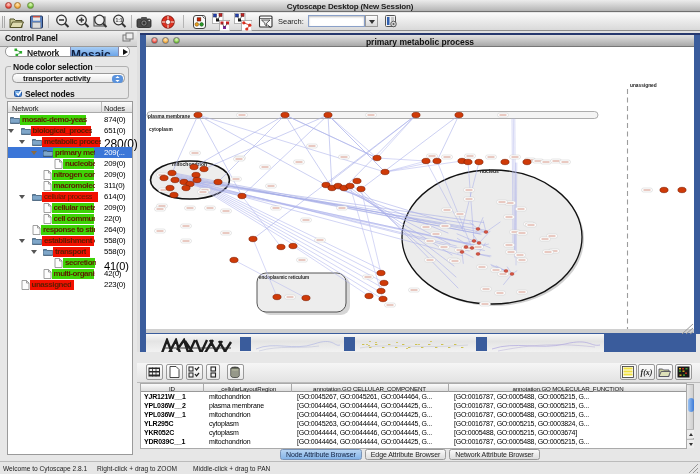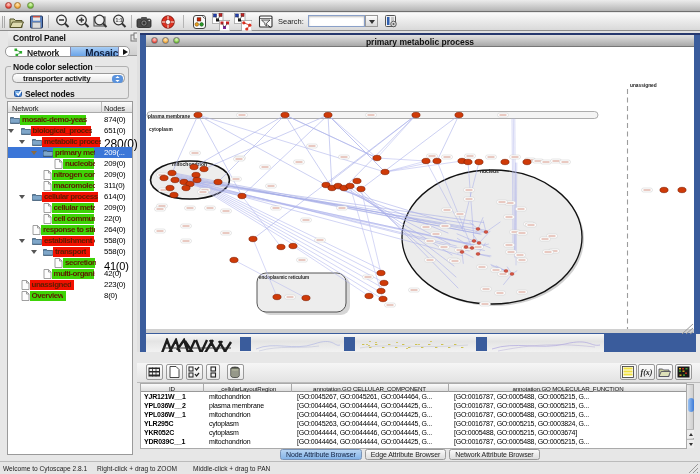--- a/index.html
+++ b/index.html
@@ -1,20 +1,21 @@
 <!DOCTYPE html>
 <html><head><meta charset="utf-8"><style>
 *{margin:0;padding:0;box-sizing:border-box}
 body{width:700px;height:474px;position:relative;font-family:"Liberation Sans",sans-serif;overflow:hidden;background:#e7e7e7}
 .abs{position:absolute}
 </style></head><body>
 <div class="abs" style="left:0;top:0;width:700px;height:12px;background:linear-gradient(#ececec,#bdbdbd 85%,#b0b0b0);border-bottom:1px solid #6f6f6f">
     <div class="abs" style="left:5.0px;top:2.3px;width:7px;height:7px;border-radius:50%;background:radial-gradient(circle at 50% 28%,#ffb4aa 20%,#dd3327 78%);border:0.5px solid #aa4038"></div>
     <div class="abs" style="left:14.399999999999999px;top:2.3px;width:7px;height:7px;border-radius:50%;background:radial-gradient(circle at 50% 28%,#ffdc9c 20%,#ec9f2e 78%);border:0.5px solid #aa7830"></div>
     <div class="abs" style="left:26.7px;top:2.3px;width:7px;height:7px;border-radius:50%;background:radial-gradient(circle at 50% 28%,#ccf09e 20%,#5fb32a 78%);border:0.5px solid #6a9040"></div>
+    <div class="abs" style="left:0;top:1.5px;width:700px;text-align:center;font-size:8px;font-weight:bold;color:#1a1a1a;letter-spacing:-0.15px">Cytoscape Desktop (New Session)</div>
   </div>
 <div class="abs" style="left:0;top:13px;width:700px;height:18px;background:linear-gradient(#fafafa,#d9d9d9);border-bottom:1px solid #8e8e8e">
     <div class="abs" style="left:2px;top:3px;width:1px;height:12px;background:#aaa"></div>
     <div class="abs" style="left:4px;top:3px;width:1px;height:12px;background:#aaa"></div>
   </div>
 <svg style="position:absolute;left:8px;top:14px" width="16" height="16" viewBox="0 0 16 16">
     <path d="M2 5 h4 l1.5 1.5 H14 v7 H2 z" fill="#c9c897" stroke="#55542a" stroke-width="1"></path>
     <path d="M2 13.5 L4.5 8 H15.5 L13 13.5 z" fill="#dedbb0" stroke="#55542a" stroke-width="1"></path>
   </svg>
 <svg style="position:absolute;left:29px;top:14px" width="15" height="16" viewBox="0 0 15 16">
@@ -116,37 +117,37 @@
 <div class="abs" style="left:368.5px;top:19.5px;width:0;height:0;border-left:3px solid transparent;border-right:3px solid transparent;border-top:4px solid #333"></div>
 <svg style="position:absolute;left:384px;top:14px" width="14" height="15" viewBox="0 0 14 15">
     <rect x="1.5" y="1.5" width="10" height="11" rx="1" fill="#f0f0f0" stroke="#555" stroke-width="1"></rect>
     <rect x="3" y="3" width="2.5" height="8" fill="#3060b0"></rect>
     <line x1="7" y1="4" x2="10" y2="4" stroke="#888" stroke-width="0.8"></line>
     <line x1="7" y1="6" x2="10" y2="6" stroke="#888" stroke-width="0.8"></line>
     <circle cx="9.5" cy="10" r="2.8" fill="#d8d8d8" stroke="#444" stroke-width="0.8"></circle>
     <circle cx="9.5" cy="10" r="1" fill="#555"></circle>
   </svg>
 <div class="abs" style="left:0;top:31px;width:137px;height:427px;background:#e7e7e7">
-    <div class="abs" style="left:8px;top:0;width:137px;height:25px;background:linear-gradient(#f0f0f0,#cfcfcf);border-bottom:1px solid #9a9a9a">
+    <div class="abs" style="left:0;top:0;width:137px;height:16px;background:linear-gradient(#f0f0f0,#cfcfcf);border-bottom:1px solid #9a9a9a">
       <span style="position:absolute;left:5px;top:2px;font-size:8.5px;font-weight:bold;color:#111;letter-spacing:-0.2px">Control Panel</span>
       <svg style="position:absolute;left:122px;top:1px" width="12" height="11" viewBox="0 0 12 11">
         <rect x="1" y="3" width="7" height="6" fill="none" stroke="#777" stroke-width="1"></rect>
         <rect x="4" y="1" width="7" height="6" fill="#eee" stroke="#777" stroke-width="1"></rect>
       </svg>
     </div>
     <div class="abs" style="left:5px;top:14.5px;width:125px;height:11px;background:#fff;border:1px solid #9a9a9a;border-radius:5px;overflow:hidden">
       <svg style="position:absolute;left:8px;top:1.5px" width="9" height="9" viewBox="0 0 9 9">
         <rect x="0.5" y="0.5" width="2.6" height="2.6" fill="#30b030"></rect>
         <rect x="5.5" y="3" width="2.6" height="2.6" fill="#30b030"></rect>
         <rect x="1.5" y="5.8" width="2.6" height="2.6" fill="#30b030"></rect>
         <line x1="2" y1="2" x2="6.5" y2="4" stroke="#2a8a2a" stroke-width="0.7"></line>
         <line x1="6.5" y1="4.5" x2="3" y2="6.8" stroke="#2a8a2a" stroke-width="0.7"></line>
       </svg>
       <span style="position:absolute;left:21px;top:1px;font-size:8.5px;font-weight:bold;color:#222;letter-spacing:-0.2px">Network</span>
-      <div class="abs" style="left:64px;top:0;width:49px;height:11px;background:linear-gradient(#a8cdf4,#5d9be6);border-left:1px solid #88a;border-right:1px solid #88a;text-align:right;font-size:10px;font-weight:bold;color:#102040;padding-top:1px;letter-spacing:-0.2px">Mosaic</div>
+      <div class="abs" style="left:64px;top:0;width:49px;height:11px;background:linear-gradient(#a8cdf4,#5d9be6);border-left:1px solid #88a;border-right:1px solid #88a;text-align:left;font-size:12px;font-weight:bold;color:#102040;padding-top:1px;letter-spacing:-0.2px">Mosaic</div>
       <div class="abs" style="left:117px;top:2.5px;width:0;height:0;border-top:3.2px solid transparent;border-bottom:3.2px solid transparent;border-left:5.5px solid #111"></div>
     </div>
     <div class="abs" style="left:5px;top:35px;width:124px;height:33px;border:1px solid #b0b0b0;border-radius:3px"></div>
     <div class="abs" style="left:11px;top:30.5px;background:#e7e7e7;padding:0 2px;font-size:8.5px;font-weight:bold;color:#111;letter-spacing:-0.2px">Node color selection</div>
     <div class="abs" style="left:12px;top:42px;width:113px;height:9.5px;background:linear-gradient(#fff,#e8e8e8);border:1px solid #999;border-radius:4.5px">
       <span style="position:absolute;left:10px;top:0px;font-size:8px;font-weight:bold;color:#222;letter-spacing:-0.25px">transporter activity</span>
       <svg style="position:absolute;right:1px;top:0.5px" width="11" height="8" viewBox="0 0 11 8">
         <rect x="0" y="0" width="11" height="8" rx="3.5" fill="#5a92dc"></rect>
         <path d="M5.5 1 L7.6 3.1 H3.4 z" fill="#fff"></path>
         <path d="M5.5 7 L7.6 4.9 H3.4 z" fill="#fff"></path>
@@ -230,21 +231,21 @@
         <span style="position:absolute;left:45.5px;top:1px;font-size:8px;font-weight:bold;letter-spacing:-0.45px;color:#5d1d00;white-space:nowrap;overflow:hidden;max-width:41.5px;display:inline-block">macromolecule</span>
         <span style="position:absolute;left:96px;top:0.5px;font-size:7.8px;letter-spacing:-0.2px;color:#000">311(0)</span>
       </div>
       <div class="abs" style="left:0;top:89px;width:124px;height:11px;">
         <div style="position:absolute;left:11px;top:3.5px;width:0;height:0;border-left:3.5px solid transparent;border-right:3.5px solid transparent;border-top:4.5px solid #555"></div>
         <svg style="position:absolute;left:24px;top:1px" width="10" height="9" viewBox="0 0 10 9">
           <path d="M0.5 2.5 h3 l1 1 h5 v5 h-9 z" fill="#5f87aa" stroke="#2f4a66" stroke-width="0.7"></path>
           <rect x="0.5" y="4" width="9" height="3.5" fill="#7fa6c8" stroke="none"></rect>
         </svg>
         <div style="position:absolute;left:34px;top:0.5px;width:56px;height:10px;background:#f21000"></div>
-        <span style="position:absolute;left:36px;top:1px;font-size:8px;font-weight:bold;letter-spacing:-0.45px;color:#5d1d00;white-space:nowrap;overflow:hidden;max-width:55px;display:inline-block">cellular process</span>
+        <span style="position:absolute;left:36px;top:1px;font-size:8px;font-weight:normal;letter-spacing:-0.45px;color:#5d1d00;white-space:nowrap;overflow:hidden;max-width:55px;display:inline-block">cellular process</span>
         <span style="position:absolute;left:96px;top:0.5px;font-size:7.8px;letter-spacing:-0.2px;color:#000">614(0)</span>
       </div>
       <div class="abs" style="left:0;top:100px;width:124px;height:11px;">
         <svg style="position:absolute;left:35px;top:0.5px" width="9" height="10" viewBox="0 0 9 10">
           <path d="M1 0.5 h4.5 L8 3 v6.5 H1 z" fill="#fdfdfd" stroke="#888" stroke-width="0.8"></path>
           <path d="M5.5 0.5 L5.5 3 H8" fill="none" stroke="#888" stroke-width="0.8"></path>
         </svg>
         <div style="position:absolute;left:43.5px;top:0.5px;width:42.5px;height:10px;background:#3ed407"></div>
         <span style="position:absolute;left:45.5px;top:1px;font-size:8px;font-weight:bold;letter-spacing:-0.45px;color:#5d1d00;white-space:nowrap;overflow:hidden;max-width:41.5px;display:inline-block">cellular metabo</span>
         <span style="position:absolute;left:96px;top:0.5px;font-size:7.8px;letter-spacing:-0.2px;color:#000">209(0)</span>
@@ -306,29 +307,20 @@
         <span style="position:absolute;left:96px;top:0.5px;font-size:7.8px;letter-spacing:-0.2px;color:#000">42(0)</span>
       </div>
       <div class="abs" style="left:0;top:177px;width:124px;height:11px;">
         <svg style="position:absolute;left:13px;top:0.5px" width="9" height="10" viewBox="0 0 9 10">
           <path d="M1 0.5 h4.5 L8 3 v6.5 H1 z" fill="#fdfdfd" stroke="#888" stroke-width="0.8"></path>
           <path d="M5.5 0.5 L5.5 3 H8" fill="none" stroke="#888" stroke-width="0.8"></path>
         </svg>
         <div style="position:absolute;left:21.5px;top:0.5px;width:44.5px;height:10px;background:#f21000"></div>
         <span style="position:absolute;left:23.5px;top:1px;font-size:8px;font-weight:bold;letter-spacing:-0.45px;color:#5d1d00;white-space:nowrap;overflow:hidden;max-width:43.5px;display:inline-block">unassigned</span>
         <span style="position:absolute;left:96px;top:0.5px;font-size:7.8px;letter-spacing:-0.2px;color:#000">223(0)</span>
-      </div>
-      <div class="abs" style="left:0;top:188px;width:124px;height:11px;">
-        <svg style="position:absolute;left:13px;top:0.5px" width="9" height="10" viewBox="0 0 9 10">
-          <path d="M1 0.5 h4.5 L8 3 v6.5 H1 z" fill="#fdfdfd" stroke="#888" stroke-width="0.8"></path>
-          <path d="M5.5 0.5 L5.5 3 H8" fill="none" stroke="#888" stroke-width="0.8"></path>
-        </svg>
-        <div style="position:absolute;left:21.5px;top:0.5px;width:36.5px;height:10px;background:#3ed407"></div>
-        <span style="position:absolute;left:23.5px;top:1px;font-size:8px;font-weight:bold;letter-spacing:-0.45px;color:#5d1d00;white-space:nowrap;overflow:hidden;max-width:35.5px;display:inline-block">Overview</span>
-        <span style="position:absolute;left:96px;top:0.5px;font-size:7.8px;letter-spacing:-0.2px;color:#000">8(0)</span>
       </div>
     </div>
   </div>
 <div class="abs" style="left:137px;top:31px;width:563px;height:321px;background:#e0e0e0">
     <div class="abs" style="left:3px;top:2px;width:560px;height:319px;background:#3a5c9c"></div>
     <div class="abs" style="left:3px;top:2px;width:560px;height:1.5px;background:#26386e"></div>
     <div class="abs" style="left:9px;top:4px;width:548px;height:298px;background:#fff;overflow:hidden">
       <div class="abs" style="left:0;top:0;width:548px;height:12px;background:linear-gradient(#e2e2e2,#a8a8a8);border-bottom:1px solid #777">
         <div class="abs" style="left:4.5px;top:2.2px;width:7px;height:7px;border-radius:50%;background:radial-gradient(circle at 50% 30%,#ffb0a8 20%,#dd3327 75%);border:0.5px solid #777"></div>
         <div class="abs" style="left:15.5px;top:2.2px;width:7px;height:7px;border-radius:50%;background:radial-gradient(circle at 50% 30%,#ffda9a 20%,#ec9f2e 75%);border:0.5px solid #777"></div>

